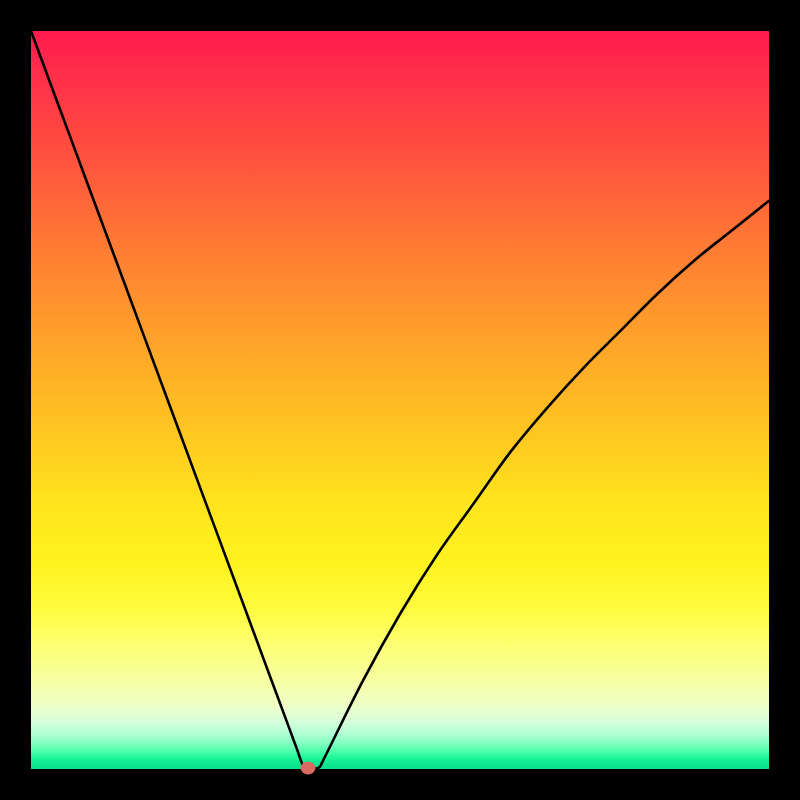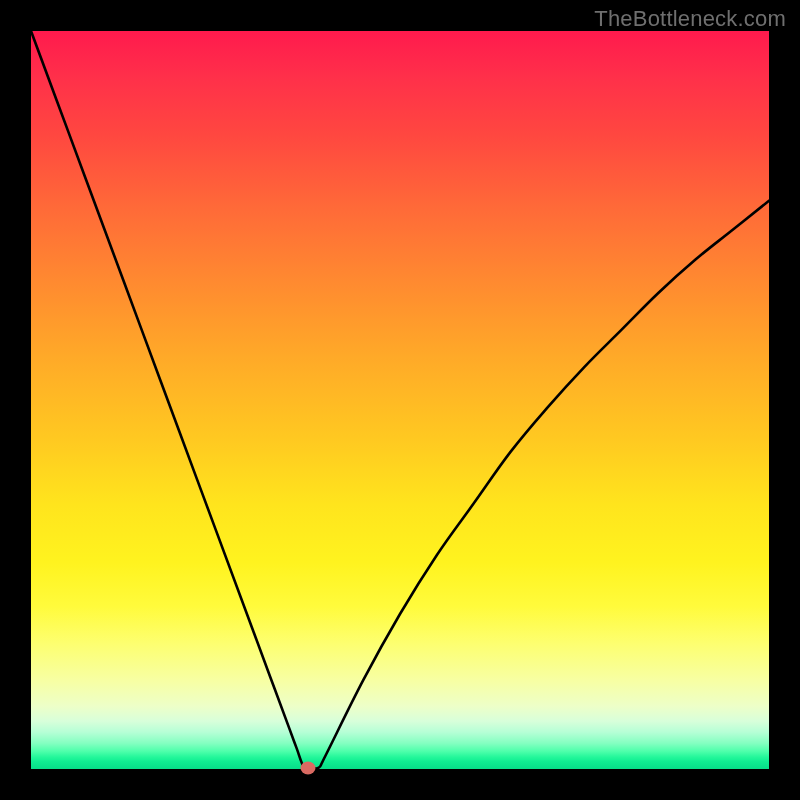--- a/index.html
+++ b/index.html
@@ -73,21 +73,20 @@
     height: 13px;
     border-radius: 50% / 50%;
     background: #d96a62;
     transform: translate(-50%, -50%);
   }
 </style>
 </head>
 <body>
 
 <div class="frame">
-  <div class="watermark">TheBottleneck.com</div>
 
   <div class="plot-area">
     <svg class="curve" viewBox="0 0 738 738" preserveAspectRatio="none">
       <path id="curve-path" fill="none" stroke="#000" stroke-width="2.6" stroke-linejoin="round" stroke-linecap="round" d="M 0 0 C 6.6419999999999995 17.9334, 23.616 63.7632, 36.9 99.63 C 50.184 135.4968, 60.516 163.39319999999998, 73.8 199.26 C 87.084 235.1268, 97.416 263.02320000000003, 110.7 298.89000000000004 C 123.98400000000001 334.75680000000006, 134.316 362.65319999999997, 147.6 398.52 C 160.884 434.3868, 171.216 462.28319999999997, 184.5 498.15 C 197.784 534.0168, 210.7728 569.08656, 221.4 597.78 C 232.02720000000002 626.47344, 236.89800000000002 639.6246, 243.54000000000002 657.558 C 250.18200000000002 675.4914, 254.31480000000002 686.64996, 258.3 697.41 C 262.28520000000003 708.17004, 263.02320000000003 710.29548, 265.68 717.336 C 268.3368 724.37652, 270.4032 733.07016, 273.06 736.524 C 275.7168 739.97784, 277.7832 736.524, 280.44 736.524 C 283.0968 736.524, 285.1632 738.91512, 287.82 736.524 C 290.47679999999997 734.13288, 287.2296 738.91512, 295.2 723.24 C 303.1704 707.56488, 318.81600000000003 674.6796, 332.1 649.44 C 345.384 624.2004000000001, 355.716 605.6028, 369 583.02 C 382.284 560.4372, 392.61600000000004 543.9060000000001, 405.90000000000003 523.98 C 419.184 504.05400000000003, 429.516 490.9176, 442.8 472.32 C 456.084 453.7224, 466.416 437.92920000000004, 479.7 420.66 C 492.984 403.3908, 503.31600000000003 391.6566, 516.6 376.38 C 529.884 361.10339999999997, 540.216 349.73819999999995, 553.5 335.78999999999996 C 566.784 321.8418, 577.116 312.17400000000004, 590.4 298.89000000000004 C 603.684 285.60600000000005, 614.016 274.6098, 627.3 261.99 C 640.584 249.3702, 650.916 240.07140000000004, 664.2 228.78000000000003 C 677.484 217.48860000000002, 687.816 209.8872, 701.1 199.26 C 714.384 188.63279999999997, 731.358 175.05360000000002, 738 169.74"></path>
     </svg>
     <div class="marker" id="min-marker" style="left: 276.75px; top: 736.524px;"></div>
   </div>
 </div>
 
 </body></html>

